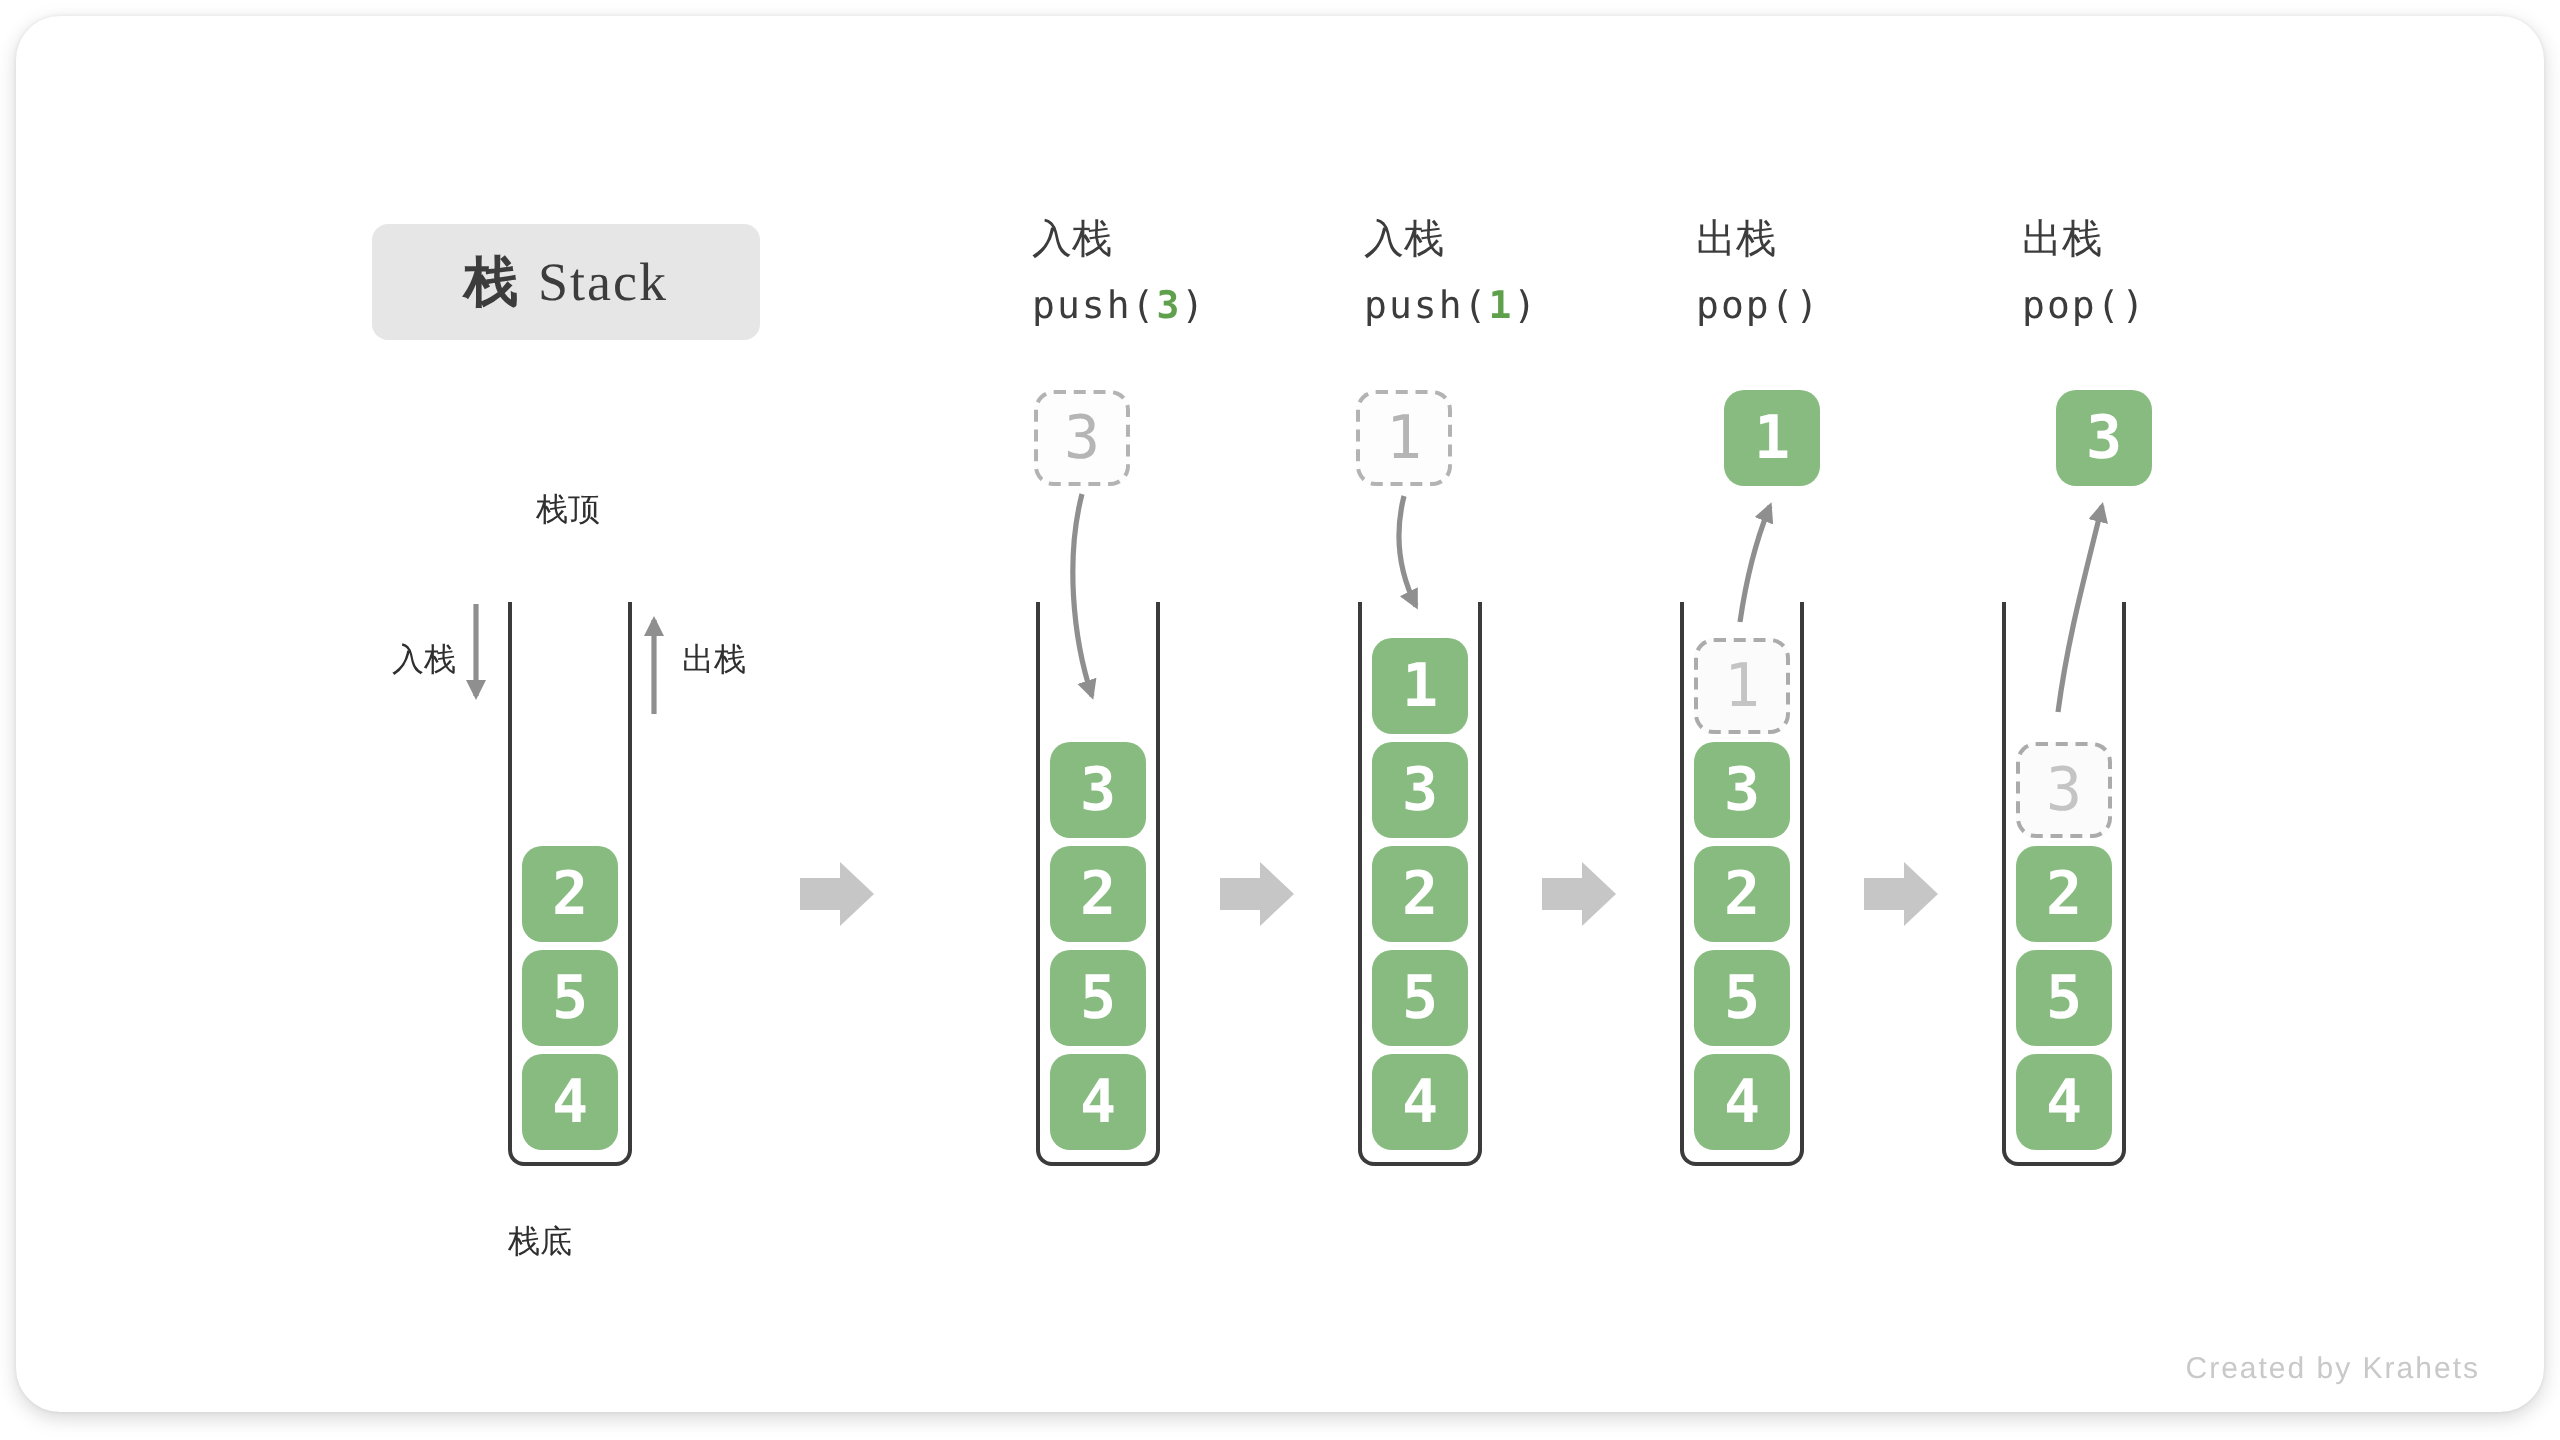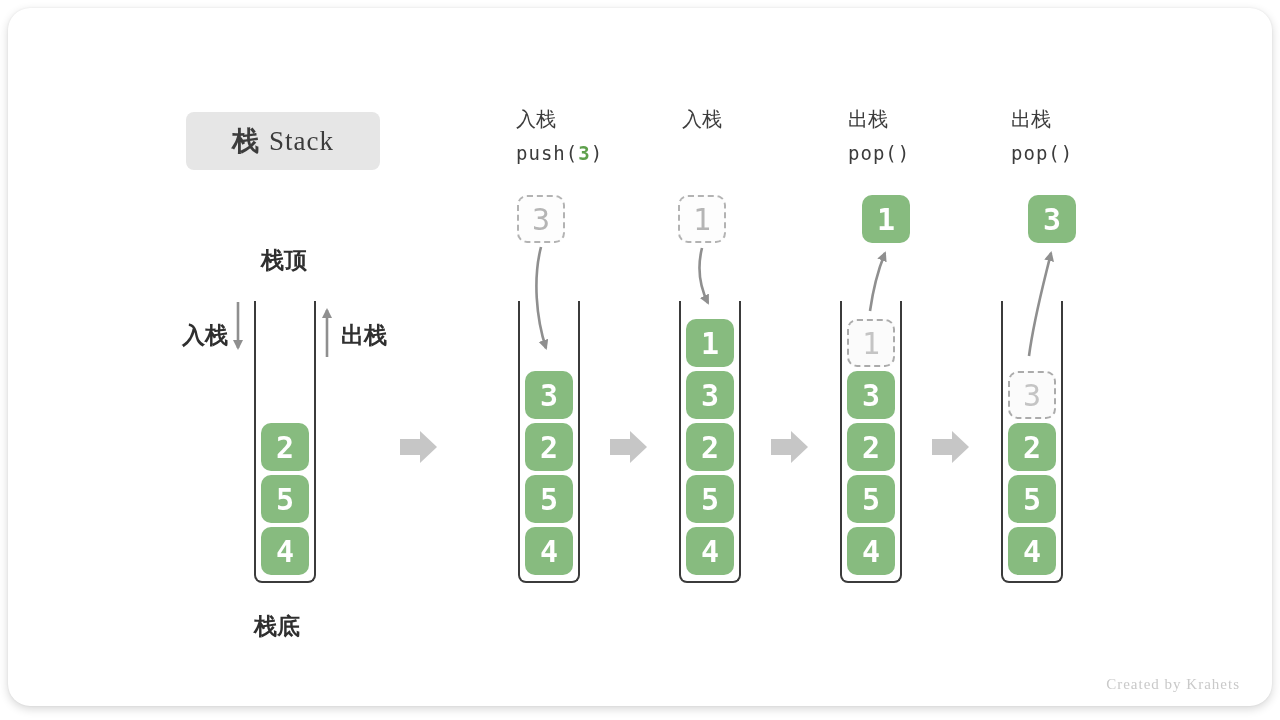--- a/index.html
+++ b/index.html
@@ -38,21 +38,21 @@
     color: var(--text-dark);
   }
   .title-box .zh { font-size: 27px; font-weight: bold; }
   .title-box .en { font-size: 27px; font-family: Liberation Serif, serif; letter-spacing: 1px; }
 
   .op-label { position: absolute; top: 106px; width: 150px; color: var(--text-dark); }
   .op-action { font-size: 20px; height: 28px; }
   .op-code { margin-top: 8px; font-family: "DejaVu Sans Mono", monospace; font-size: 19px; letter-spacing: 1px; }
   .op-code .arg { color: var(--code-green); font-weight: bold; }
 
-  .side-label { position: absolute; font-size: 23px; font-weight: bold; color: #2f2f2f; }
+  .side-label { position: absolute; font-size: 16px; font-weight: normal; color: #2f2f2f; }
 
   .stack {
     position: absolute; top: 301px; height: 282px; width: 62px;
     border-left: 2px solid var(--wall-dark);
     border-right: 2px solid var(--wall-dark);
     border-bottom: 2px solid var(--wall-dark);
     border-radius: 0 0 8px 8px;
     display: flex; flex-direction: column; justify-content: flex-end; align-items: center;
     gap: 4px; padding-bottom: 6px;
     background: transparent;
@@ -75,21 +75,21 @@
   }
   .float-box.dashed {
     border: 2px dashed var(--dashed-gray); color: #b5b5b5; background: #fdfdfd;
   }
   .float-box.solid {
     background: var(--block-green); color: #ffffff; font-weight: bold;
   }
 
   .watermark {
     position: absolute; right: 40px; top: 676px;
-    font-family: Liberation Serif, serif; font-size: 15px;
+    font-family: Liberation Sans, sans-serif; font-size: 15px;
     color: var(--watermark-gray); letter-spacing: 1px;
   }
 </style>
 </head>
 <body>
 
 <div class="canvas">
 
   <div class="card"></div>
 
@@ -118,20 +118,21 @@
     <span class="zh">栈</span>
     <span class="en">Stack</span>
   </div>
 
   <div class="op-label" style="left:516px">
     <div class="op-action">入栈</div>
     <div class="op-code"><span>push(</span><span class="arg">3</span><span>)</span></div>
   </div>
   <div class="op-label" style="left:682px">
     <div class="op-action">入栈</div>
+    <div class="op-code"><span>push(</span><span class="arg">1</span><span>)</span></div>
   </div>
   <div class="op-label" style="left:848px">
     <div class="op-action">出栈</div>
     <div class="op-code"><span>pop(</span><span class="arg"></span><span>)</span></div>
   </div>
   <div class="op-label" style="left:1011px">
     <div class="op-action">出栈</div>
     <div class="op-code"><span>pop(</span><span class="arg"></span><span>)</span></div>
   </div>
 

